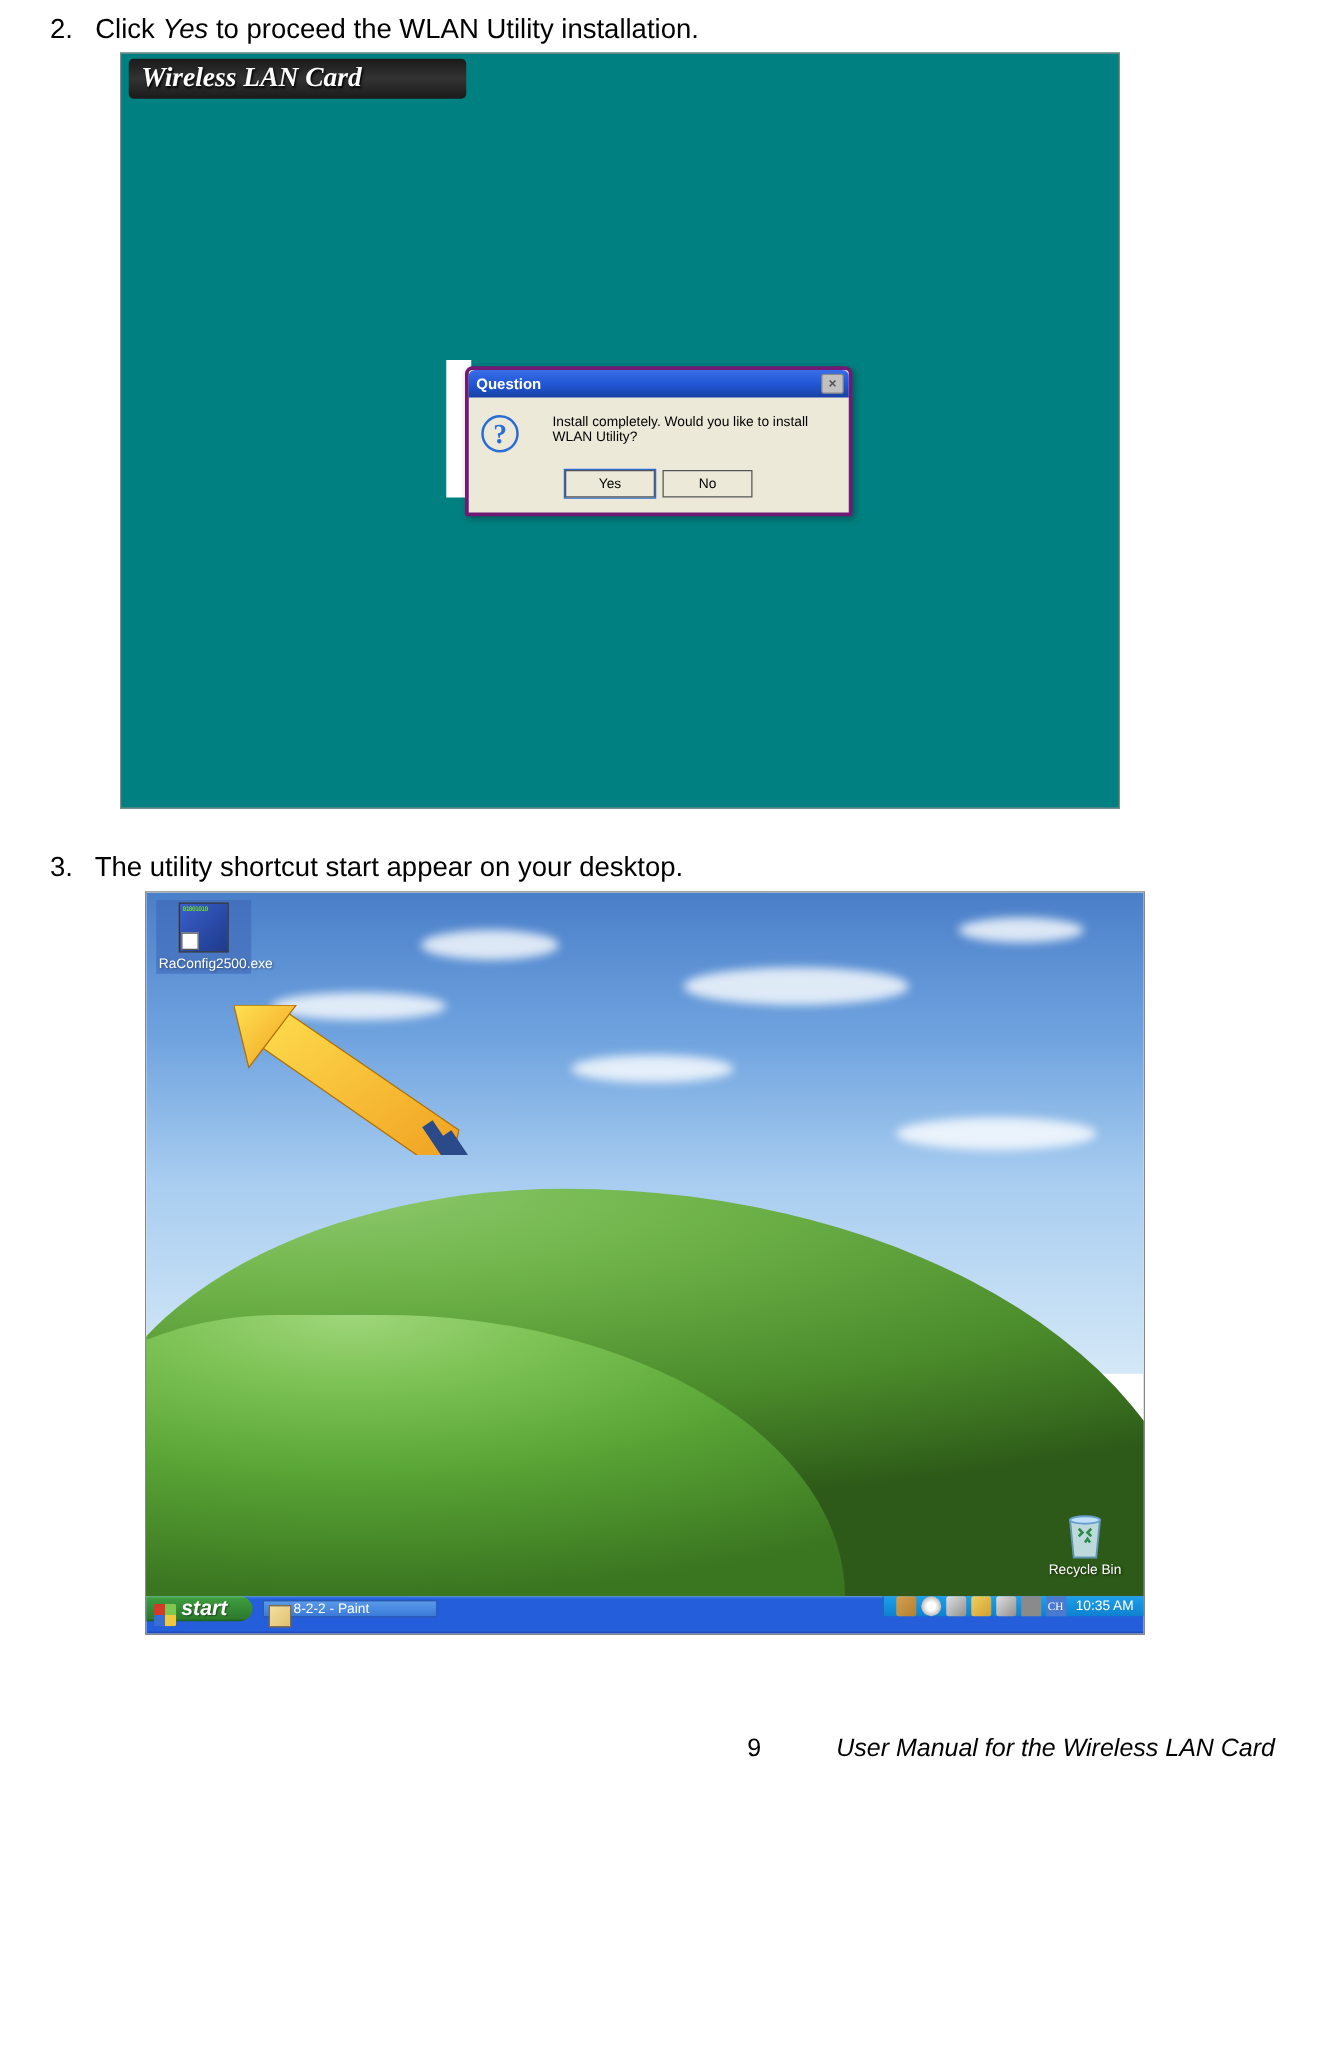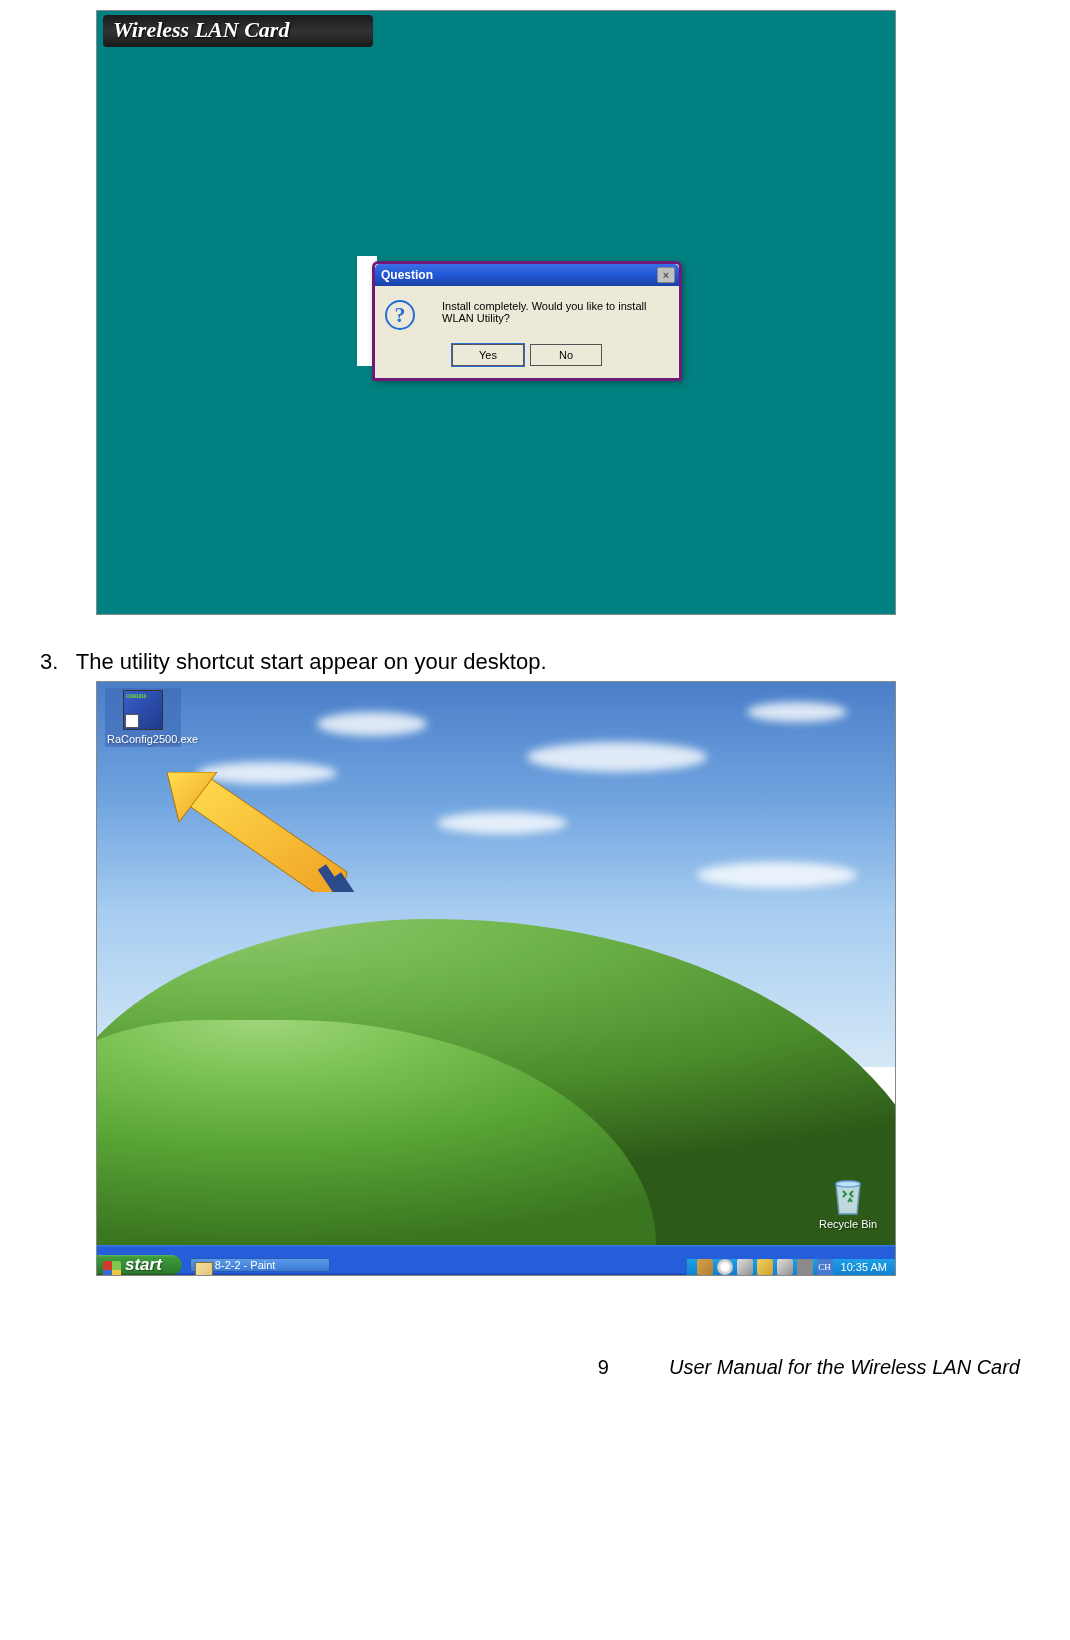--- a/index.html
+++ b/index.html
@@ -118,21 +118,21 @@
     left: 260px;
     width: 20px;
     height: 110px;
     background: #fff;
   }
   
   .spacer { height: 34px; }
   
   
   .screenshot2 {
-    margin-left: 56px;
+    margin-left: 76px;
     width: 800px;
     height: 595px;
     position: relative;
     overflow: hidden;
     border: 1px solid #888;
   }
   .sky {
     position: absolute;
     top: 0; left: 0; right: 0;
     height: 65%;
@@ -220,21 +220,21 @@
     color: #fff;
     font-family: Liberation Sans, sans-serif;
     text-shadow: 1px 1px 2px rgba(0,0,0,0.6);
   }
   .taskbar {
     position: absolute;
     bottom: 0; left: 0; right: 0;
     height: 30px;
     background: linear-gradient(to bottom, #3a81e0 0%, #245edb 8%, #245edb 92%, #1941a5 100%);
     display: flex;
-    align-items: flex-end;
+    align-items: flex-start;
     font-family: Tahoma, sans-serif;
   }
   .start-btn {
     background: linear-gradient(to bottom, #5eb85e 0%, #3d9b3d 10%, #2d7a2d 90%, #1a5a1a 100%);
     color: #fff;
     font-style: italic;
     font-weight: bold;
     font-size: 17px;
     padding: 0 20px 0 28px;
     display: flex;
@@ -309,20 +309,24 @@
     gap: 60px;
     padding-right: 10px;
   }
   .footer .pagenum { font-style: normal; }
 </style>
 </head>
 <body>
 
 <div class="page">
 
+  <p class="instruction">
+    <span class="num">2.</span>
+    <span>Click </span><span class="click-word">Yes</span><span> to proceed the WLAN Utility installation.</span>
+  </p>
 
   <div class="screenshot1">
     <div class="banner">Wireless LAN Card</div>
     <div class="behind-panel"></div>
     <div class="dialog">
       <div class="dialog-title">
         <span>Question</span>
         <div class="dialog-close">×</div>
       </div>
       <div class="dialog-body">

